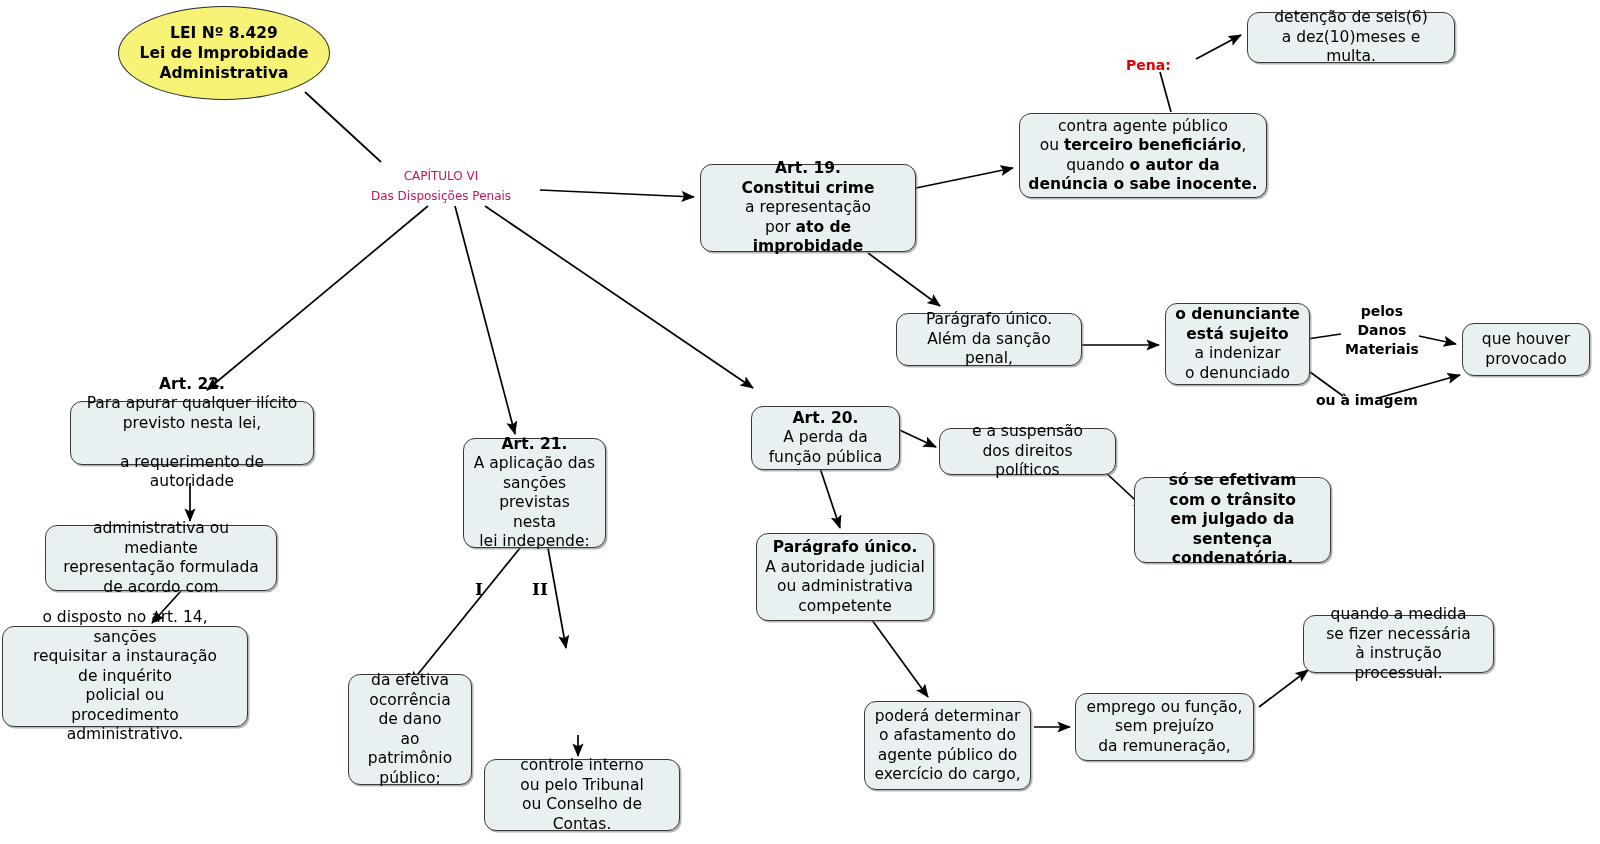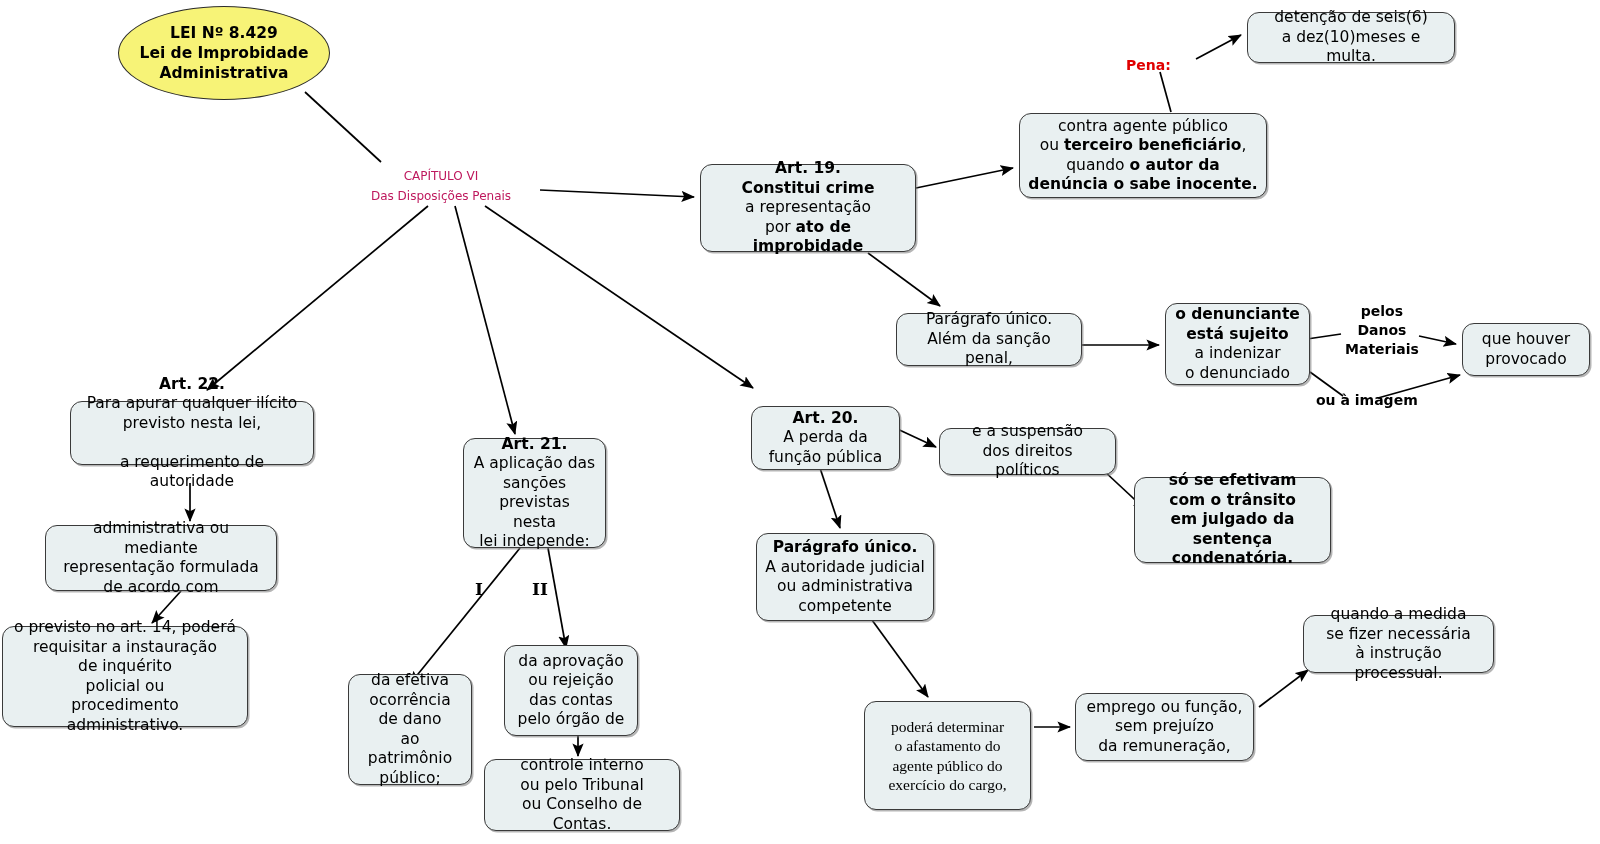--- a/index.html
+++ b/index.html
@@ -237,21 +237,21 @@
   <div class="node" style="left:45px; top:525px; width:232px; height:66px;">
     <div class="inner">
       <span>administrativa ou mediante</span><br>
       <span>representação formulada</span><br>
       <span>de acordo com</span>
     </div>
   </div>
 
   <div class="node" style="left:2px; top:626px; width:246px; height:101px;">
     <div class="inner">
-      <span>o previsto no art. 14, poderá</span><br>
+      <span>o disposto no art. 14, sanções</span><br>
       <span>requisitar a instauração</span><br>
       <span>de inquérito</span><br>
       <span>policial ou</span><br>
       <span>procedimento administrativo.</span>
     </div>
   </div>
 
   <div class="node" style="left:463px; top:438px; width:143px; height:110px;">
     <div class="inner">
       <b>Art. 21.</b><br>
@@ -273,28 +273,20 @@
   <div class="node" style="left:348px; top:674px; width:124px; height:111px;">
     <div class="inner">
       <span>da efetiva</span><br>
       <span>ocorrência</span><br>
       <span>de dano</span><br>
       <span>ao patrimônio</span><br>
       <span>público;</span>
     </div>
   </div>
 
-  <div class="node" style="left:504px; top:645px; width:134px; height:91px;">
-    <div class="inner">
-      <span>da aprovação</span><br>
-      <span>ou  rejeição</span><br>
-      <span>das contas</span><br>
-      <span>pelo órgão de</span>
-    </div>
-  </div>
 
   <div class="node" style="left:484px; top:759px; width:196px; height:72px;">
     <div class="inner">
       <span>controle interno</span><br>
       <span>ou pelo Tribunal</span><br>
       <span>ou Conselho de Contas.</span>
     </div>
   </div>
 
   <div class="node" style="left:751px; top:406px; width:149px; height:64px;">
@@ -323,21 +315,21 @@
 
   <div class="node" style="left:756px; top:533px; width:178px; height:88px;">
     <div class="inner">
       <b>Parágrafo único.</b><br>
       <span>A autoridade judicial</span><br>
       <span>ou administrativa</span><br>
       <span>competente</span>
     </div>
   </div>
 
-  <div class="node" style="left:864px; top:701px; width:167px; height:109px;font-family:Liberation Serif, serif;">
+  <div class="node" style="left:864px; top:701px; width:167px; height:89px;">
     <div class="inner">
       <span>poderá determinar</span><br>
       <span>o afastamento do</span><br>
       <span>agente público do</span><br>
       <span>exercício do cargo,</span>
     </div>
   </div>
 
   <div class="node" style="left:1075px; top:693px; width:179px; height:68px;">
     <div class="inner">

